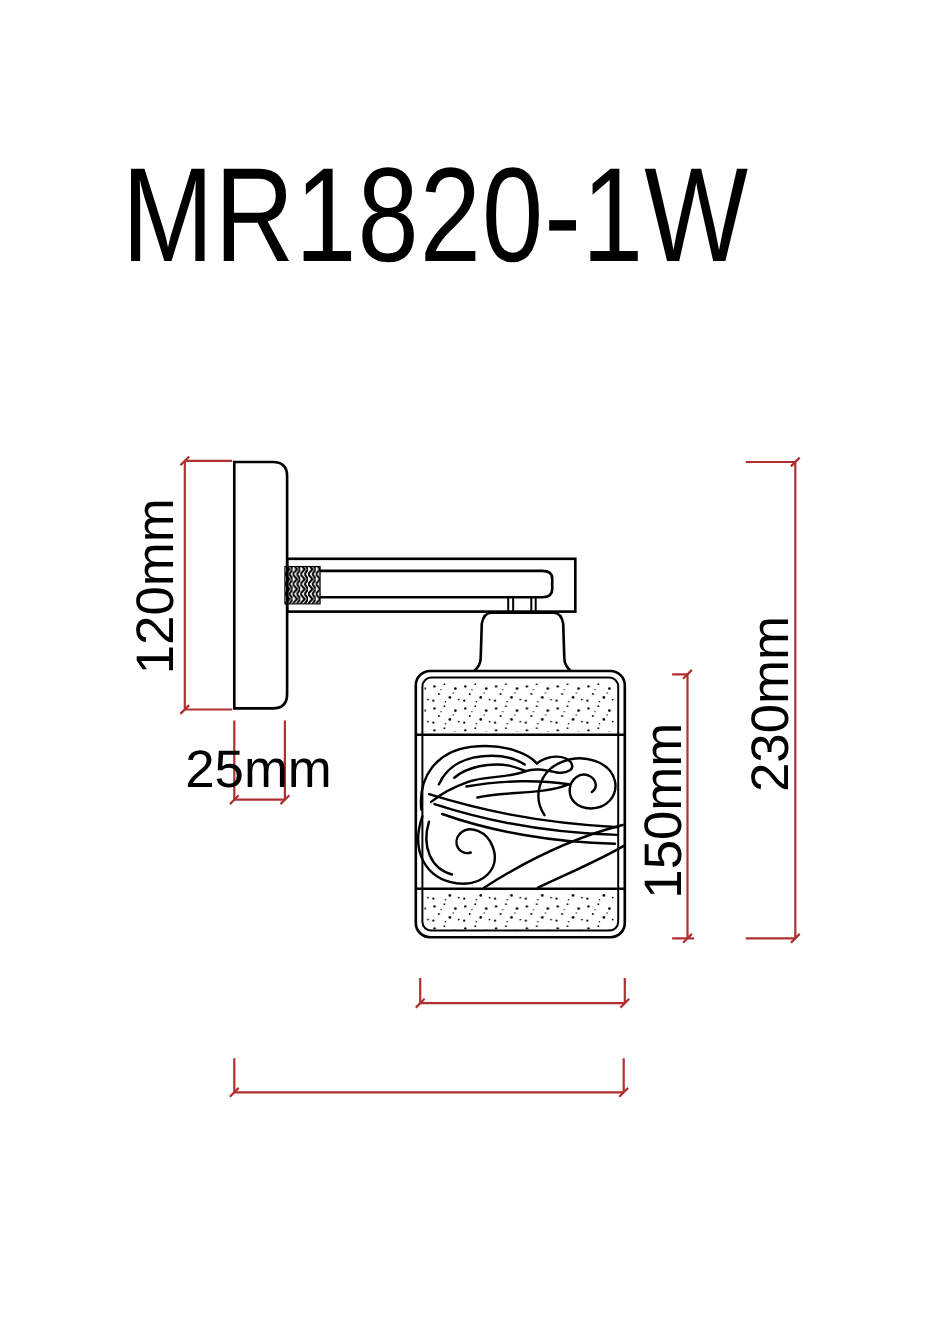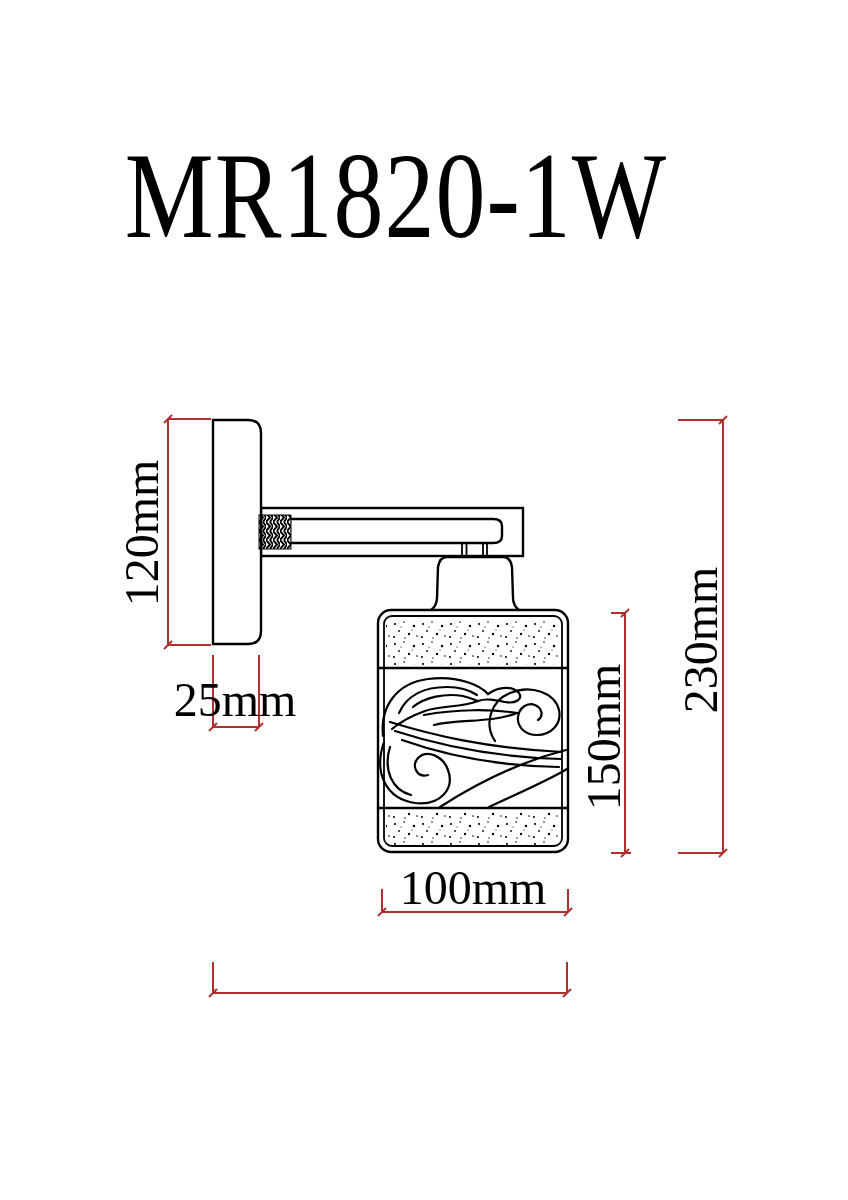--- a/index.html
+++ b/index.html
@@ -2,21 +2,21 @@
 <html style="--line-color: #000000; --dim-color: #b03030; --bg-color: #ffffff;"><head>
 <meta charset="utf-8">
 <style>
   html,body { margin:0; padding:0; }
   body { background: var(--bg-color,#fff); }
   .canvas {
     position: relative;
     width: 848px; height: 1123px;
     background: var(--bg-color,#fff);
     overflow: hidden;
-    font-family: Liberation Serif, serif;
+    font-family: Liberation Sans, sans-serif;
     text-align: right;
   }
   .title {
     position: absolute;
     left: 396px; top: 196px;
     transform: translate(-50%,-50%) scaleY(1.22);
     font-size: 100px;
     letter-spacing: 1px;
     color: #000;
     white-space: nowrap;
@@ -135,15 +135,14 @@
     <g>
       <path class="r" d="M213,962 V993 M567,962 V993 M213,993 H567"></path>
       <path class="r" d="M209,997 L217,989 M563,997 L571,989"></path>
     </g>
   </svg>
 
   <div class="dim-label rot" style="left:142px; top:533px;">120mm</div>
   <div class="dim-label" style="left:235px; top:700px;">25mm</div>
   <div class="dim-label rot" style="left:604px; top:737px;">150mm</div>
   <div class="dim-label rot" style="left:701px; top:640px;">230mm</div>
-  <div class="dim-label" style="left:473px; top:888px;">100mm</div>
 
 </div>
 
 </body></html>

